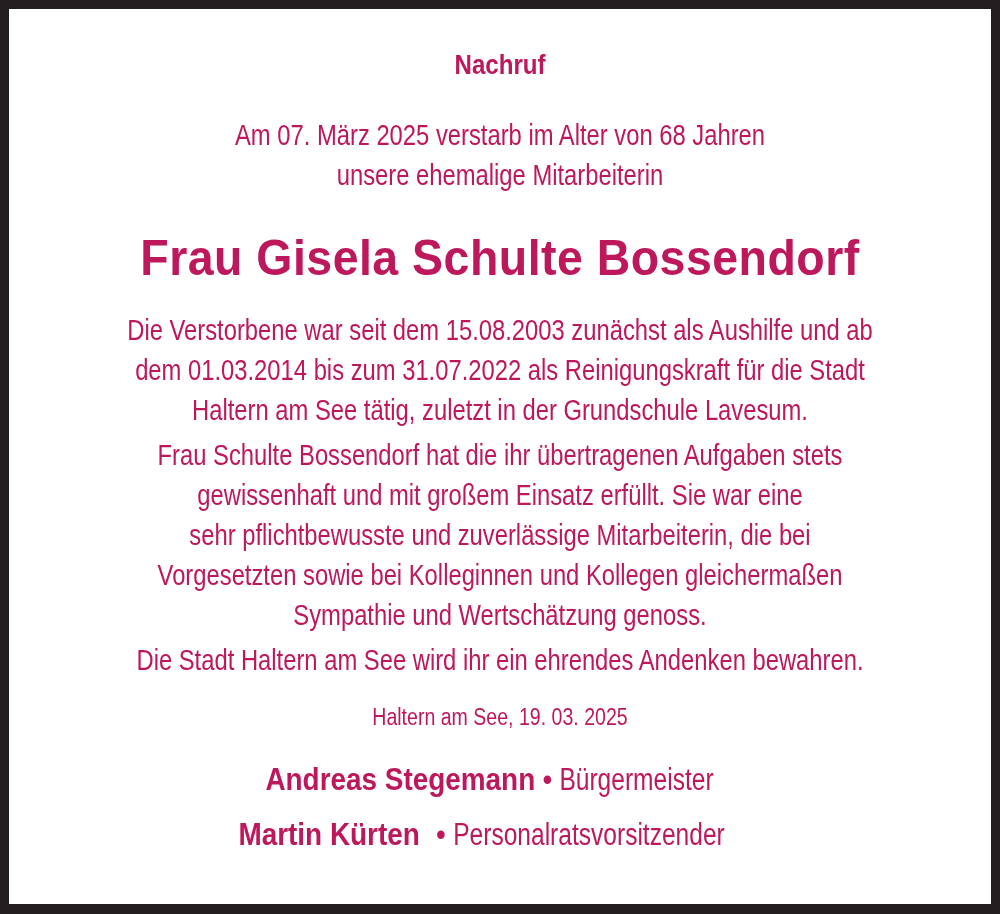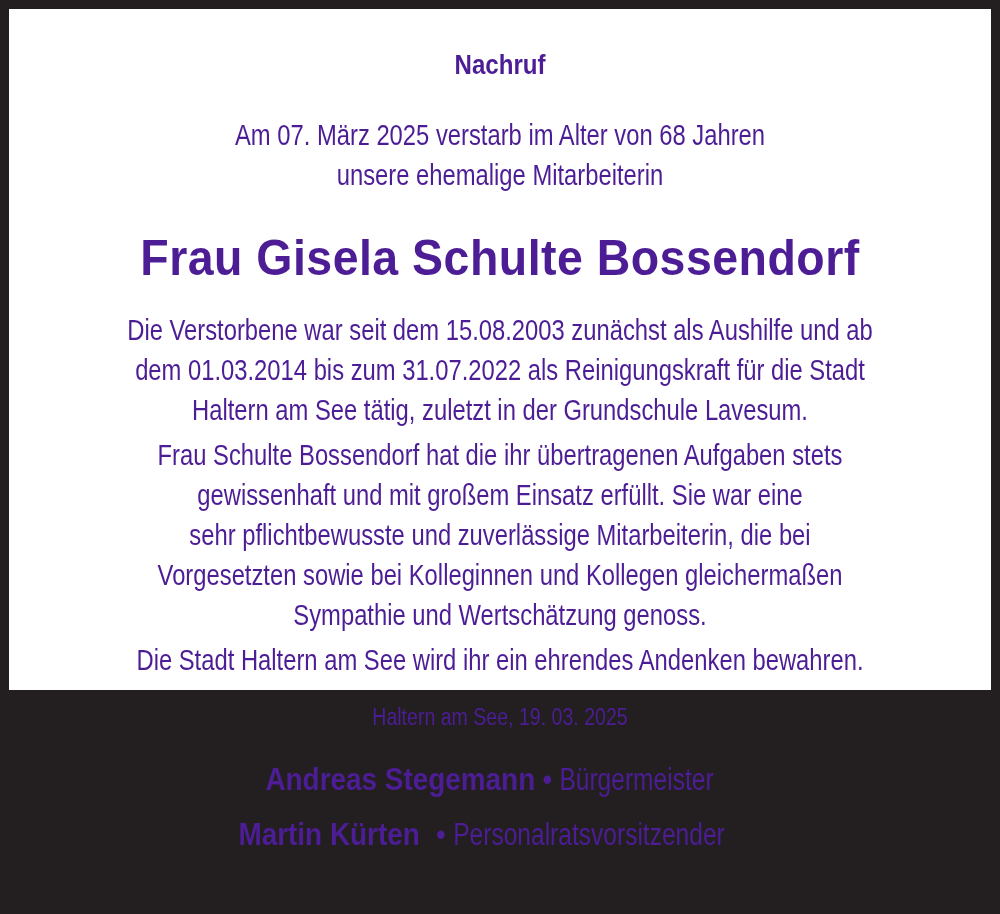--- a/index.html
+++ b/index.html
@@ -1,19 +1,19 @@
 <!DOCTYPE html>
 <html><head>
 <meta charset="utf-8">
 <style>
   html, body { margin: 0; padding: 0; }
   body { width: 1000px; height: 914px; background: #231f20; position: relative; overflow: hidden; }
   .frame {
-    position: absolute; left: 9px; top: 9px; width: 982px; height: 681px;
-    background: #ffffff; color: #4c1d95;
+    position: absolute; left: 9px; top: 9px; width: 982px; height: 895px;
+    background: #ffffff; color: #be185d;
     font-family: "Liberation Sans", sans-serif;
     text-align: center;
   }
   .line { position: absolute; left: 0; right: 0; white-space: nowrap; }
   .title { font-weight: bold; font-size: 28px; top: 40px; transform: scaleX(0.86); }
   .intro { font-size: 29px; transform: scaleX(0.82); }
   .name { font-weight: bold; font-size: 50px; top: 220px; transform: scaleX(0.93); letter-spacing: 0.5px; }
   .body { font-size: 29px; transform: scaleX(0.82); }
   .place { font-size: 23px; top: 695px; transform: scaleX(0.85); }
   .sig { font-size: 31px; transform: scaleX(0.9); }

